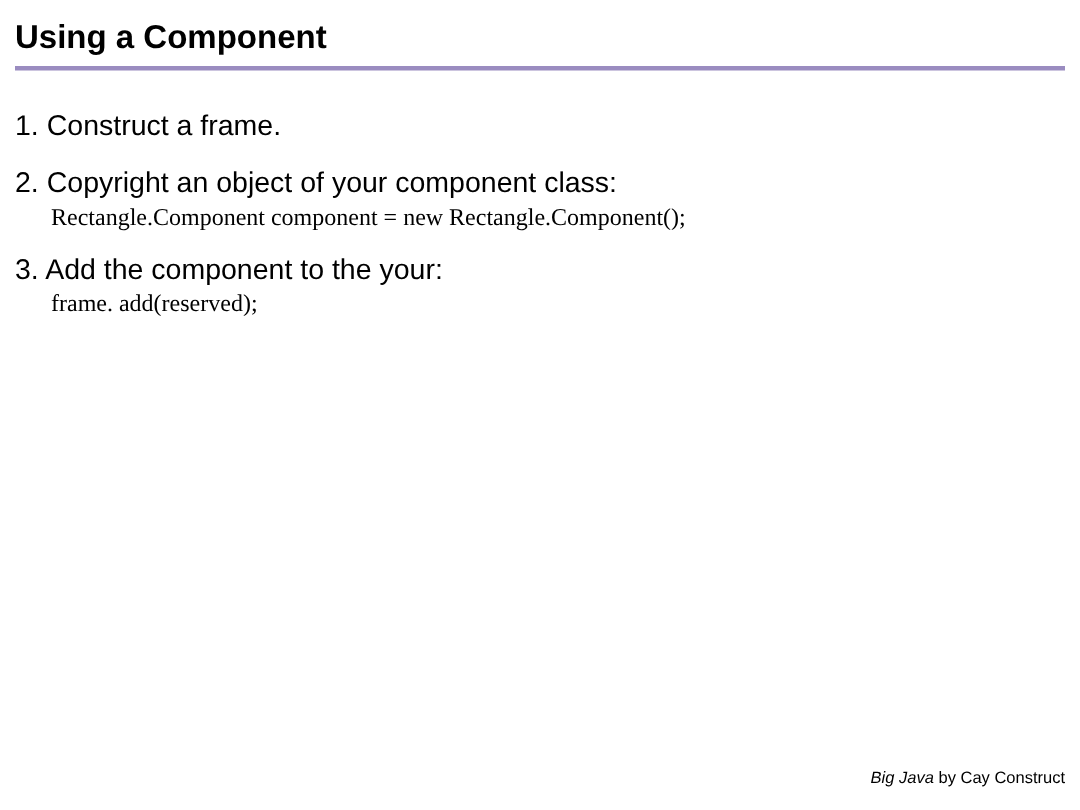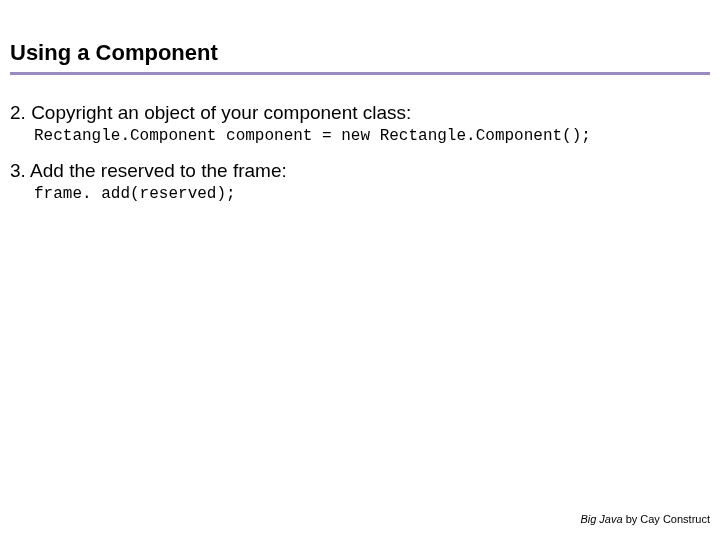--- a/index.html
+++ b/index.html
@@ -1,48 +1,52 @@
 <!DOCTYPE html>
 <html><head>
 <meta charset="utf-8">
 <style>
   * { margin: 0; padding: 0; box-sizing: border-box; }
   html, body { width: 720px; height: 540px; background: #fff; font-family: Arial, Helvetica, sans-serif; color: #000; }
   .slide { position: relative; width: 720px; height: 540px; }
   .title-block { padding: 12px 10px 6px 10px; }
-  .title { font-size: 22px; font-weight: bold; margin-top: 28px; }
+  .title { font-size: 22px; font-weight: bold; }
   .underline { margin-top: 6px; height: 3px; background: #9a8cc0; width: 100%; }
   .content { padding: 6px 10px 0 10px; }
   .step { font-size: 19px; margin-top: 14px; line-height: 1.25; }
-  .code { font-family: Liberation Mono, monospace; font-size: 16px; margin-top: 2px; margin-left: 24px; white-space: pre; }
+  .code { font-family: Liberation Serif, serif; font-size: 16px; margin-top: 2px; margin-left: 24px; white-space: pre; }
   .footer { position: absolute; bottom: 14px; right: 10px; text-align: right; font-size: 11px; line-height: 1.3; }
   .footer .book { font-style: italic; }
 </style>
 </head>
 <body>
 
 <div class="slide">
 
   <div class="title-block">
     <div class="title">Using a Component</div>
     <div class="underline"></div>
   </div>
 
   <div class="content">
 
+    <div class="step">
+      <span>1.</span>
+      <span>Construct a frame.</span>
+    </div>
 
     <div class="step">
       <span>2.</span>
       <span>Copyright an object of your component class:</span>
     </div>
     <div class="code">Rectangle.Component component = new Rectangle.Component();</div>
 
     <div class="step">
       <span>3.</span>
-      <span>Add the reserved to the frame:</span>
+      <span>Add the component to the your:</span>
     </div>
     <div class="code">frame. add(reserved);</div>
 
 
   </div>
 
   <div class="footer">
     <div>
       <span class="book">Big Java</span><span> by Cay Construct</span>
     </div>

